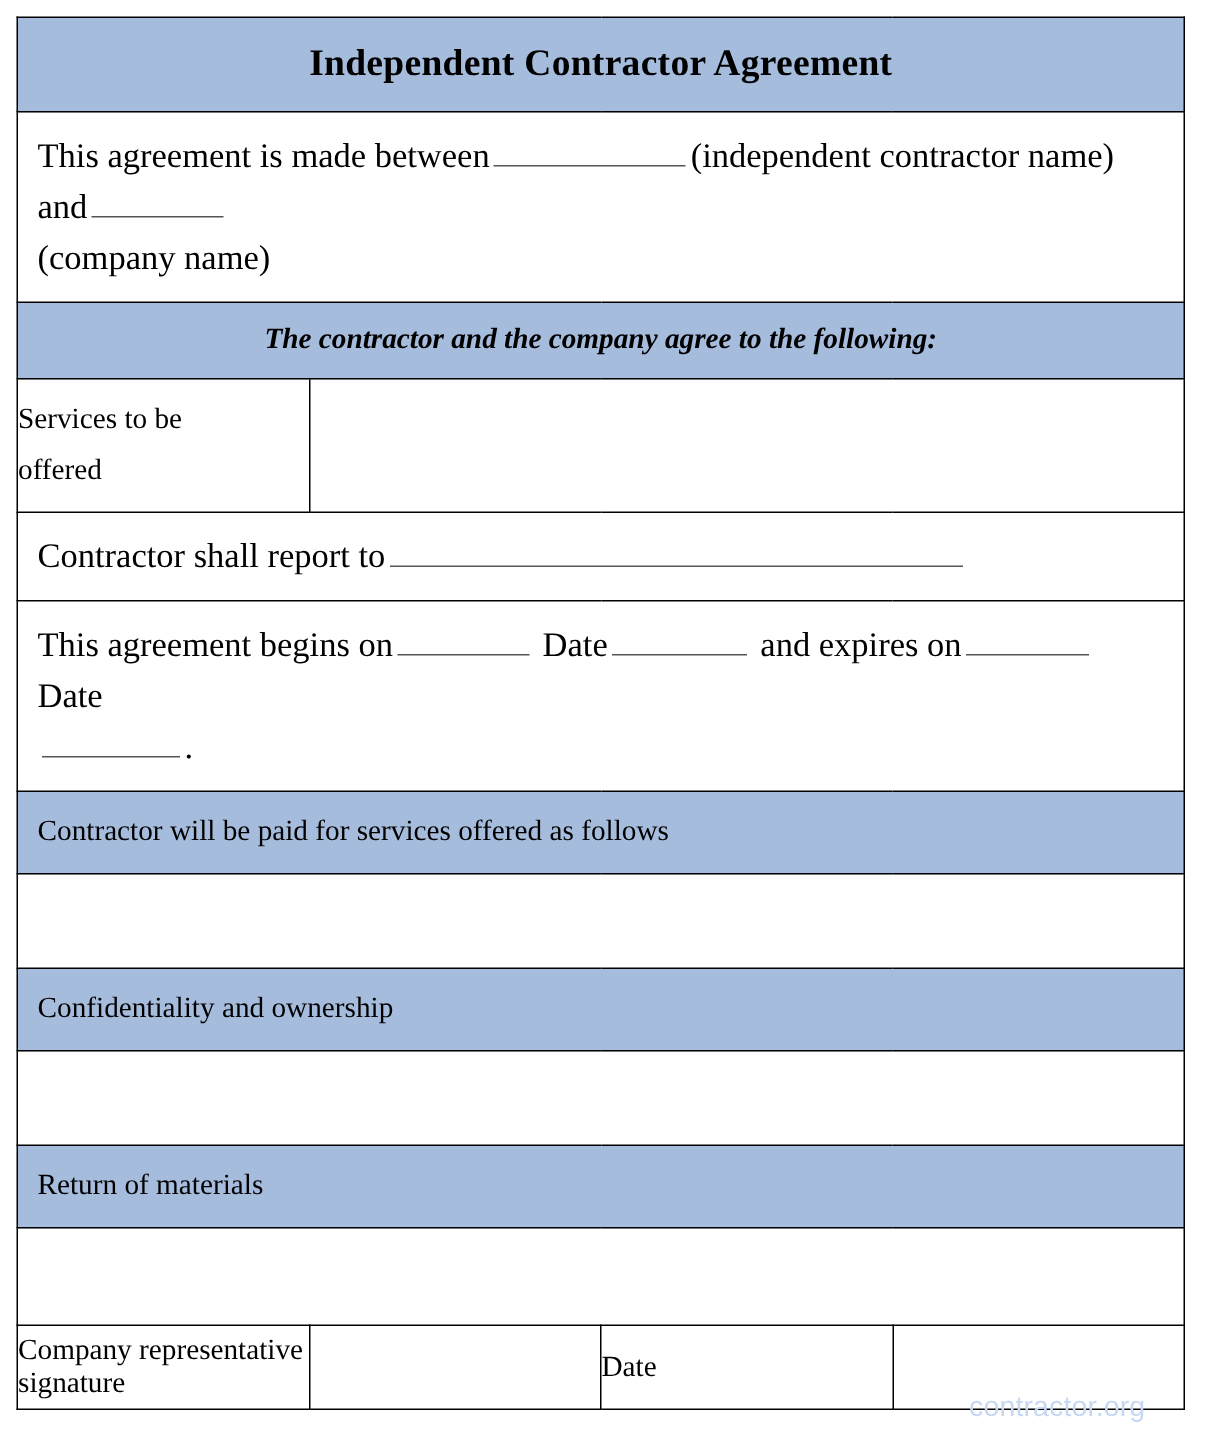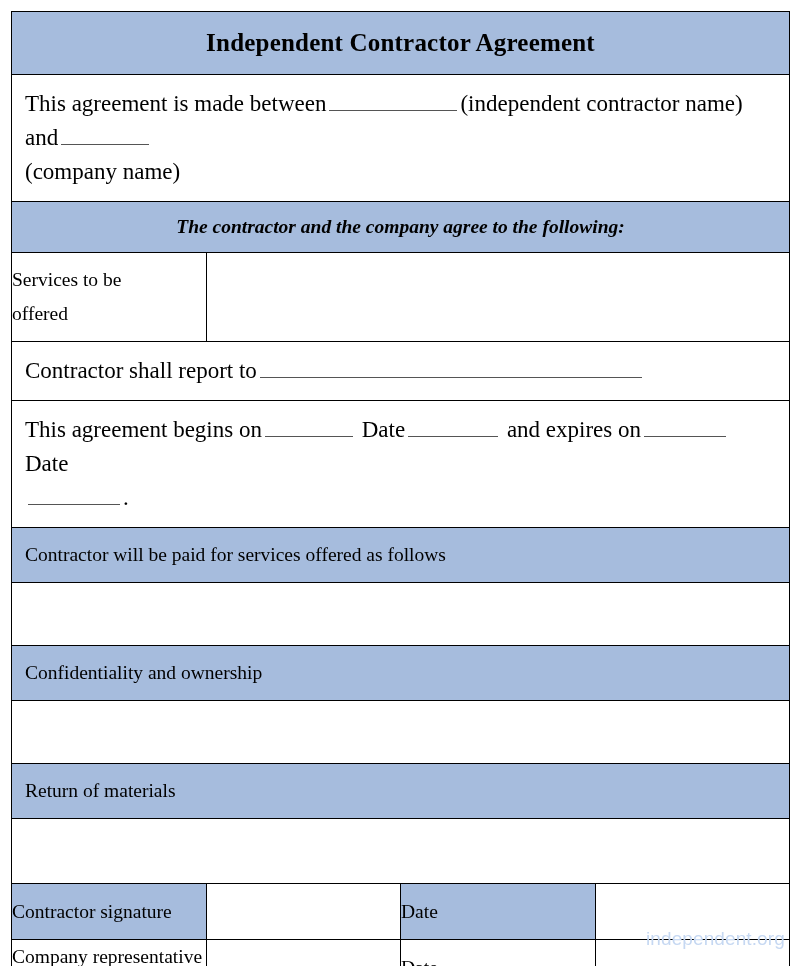--- a/index.html
+++ b/index.html
@@ -214,48 +214,34 @@
       <td colspan="4" class="blue section-head">
         <div class="section-head-text">Return of materials</div>
       </td>
     </tr>
     <tr>
       <td colspan="4" class="fill-row-tall">
         <div class="cell-pad"></div>
       </td>
     </tr>
 
-    <tr class="sig-row">
-      <td class="blue sig-label col-sig-label">
-        <span>Contractor signature</span>
-      </td>
-      <td class="col-sig-line">
-        <div class="cell-pad"></div>
-      </td>
-      <td class="blue sig-label col-date-lbl">
-        <span>Date</span>
-      </td>
-      <td class="col-date-line">
-        <div class="cell-pad"></div>
-      </td>
-    </tr>
 
     <tr class="sig-row">
       <td class="sig-label col-sig-label">
         <span>Company representative signature</span>
       </td>
       <td class="col-sig-line">
         <div class="cell-pad"></div>
       </td>
       <td class="sig-label col-date-lbl">
         <span>Date</span>
       </td>
       <td class="col-date-line">
         <div class="cell-pad"></div>
       </td>
     </tr>
 
   </tbody>
     </table>
 
-  <div class="watermark">independent.org</div>
+  <div class="watermark">contractor.org</div>
 
 </div>
 
 </body></html>

